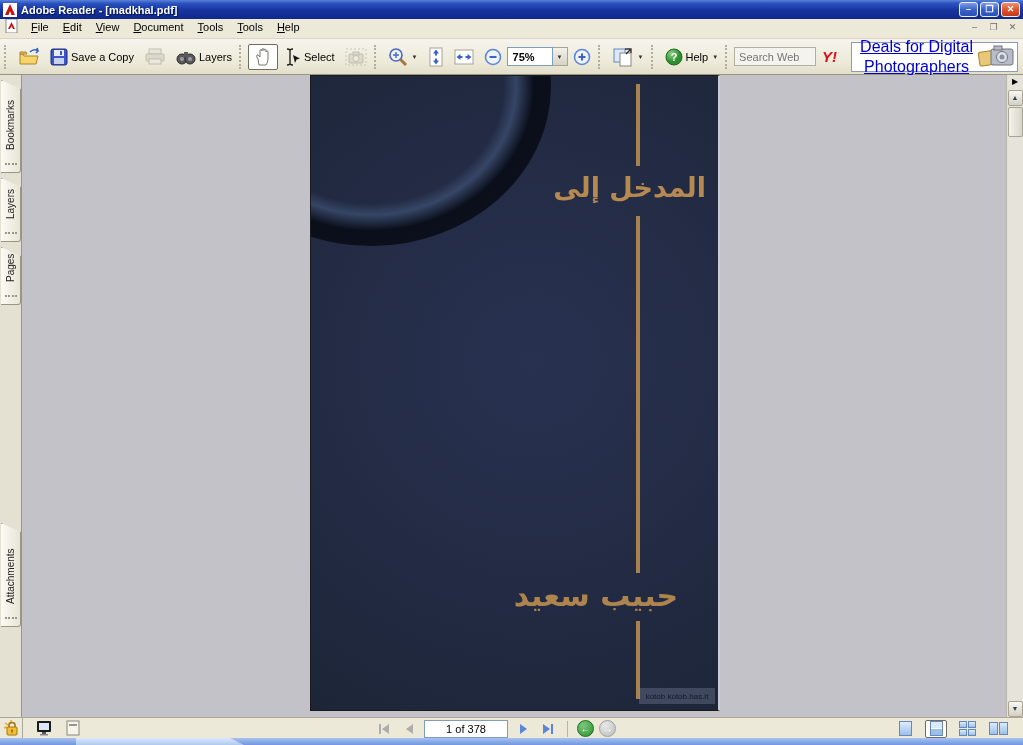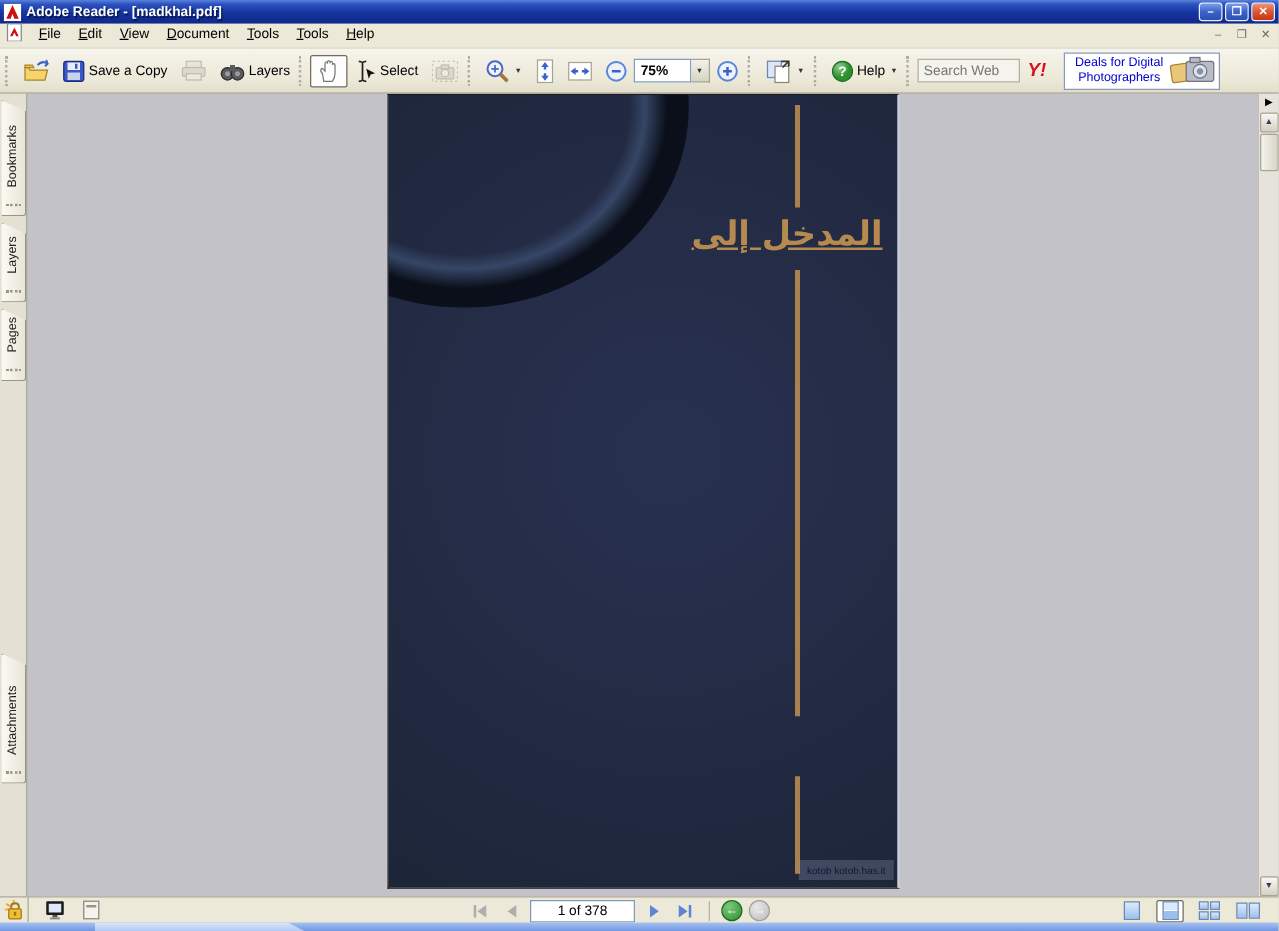--- a/index.html
+++ b/index.html
@@ -55,21 +55,21 @@
   .combo .combo-arrow { width:15px; height:19px; background:linear-gradient(180deg,#f2f1ea,#d8d4c4); border:1px solid #a8a494; border-left:none; text-align:center; font-size:6px; line-height:19px; color:#333; }
   .searchweb-input {
     width:82px; height:19px; border:1px solid #b4b0a0; background:#f4f3ee;
     font-size:11px; color:#a8a49a; padding:0 4px; font-family:"Liberation Sans",sans-serif;
   }
   .yahoo { color:#d8121a; font-weight:bold; font-style:italic; font-size:15px; margin:0 6px; }
   .deals {
     margin-left:8px; border:1px solid #8a9ab8; background:#fff; height:30px;
     display:flex; align-items:center; padding:0 2px 0 8px; gap:4px;
   }
-  .deals .deals-text { color:#0000cc; font-size:10px; text-align:center; line-height:1.2; }
+  .deals .deals-text { color:#0000cc; text-decoration:underline; font-size:16px; text-align:center; line-height:1.2; }
   .deals svg { display:block; }
 
   
   .main { position:absolute; left:0; top:75px; width:1023px; height:642px; background:#c2c2c8; display:flex; }
   .sidebar { width:22px; height:100%; background:#e4e1d2; border-right:1px solid #9a9684; position:relative; }
   .side-tab {
     position:absolute; left:1px; width:20px; background:linear-gradient(90deg,#fbfaf4,#e8e5d6);
     border:1px solid #9a9684; border-left:none; border-radius:0 0 3px 0;
     clip-path:polygon(0 0, 100% 9px, 100% 100%, 0 100%);
     display:flex; flex-direction:column; align-items:center; justify-content:flex-end; padding-bottom:4px;
@@ -89,21 +89,21 @@
     border:1px solid #1a1a1a; border-right:2px solid #c8ccd8; overflow:hidden;
   }
   .cover-shadow {
     position:absolute; left:-120px; top:-150px; width:360px; height:320px; border-radius:50%;
     background:radial-gradient(ellipse at center, transparent 52%, rgba(70,92,130,.55) 57%, rgba(8,12,22,.92) 64%, rgba(8,12,22,.85) 78%, rgba(16,20,34,.3) 90%, transparent 96%);
   }
   .vline { position:absolute; left:325px; width:4px; background:#b5894f; opacity:.92; }
   .vline.seg1 { top:8px; height:82px; }
   .vline.seg2 { top:140px; height:357px; }
   .vline.seg3 { top:545px; height:78px; }
-  .ar { direction:rtl; color:#b5894f; font-family:"DejaVu Sans", sans-serif; position:absolute;text-decoration:underline; }
+  .ar { direction:rtl; color:#b5894f; font-family:"DejaVu Sans", sans-serif; position:absolute; }
   .title-small { right:12px; top:96px; font-size:27px; font-weight:bold; }
   .title-main  { right:70px; top:162px; font-size:62px; font-weight:bold; letter-spacing:-2px; text-shadow:0 0 1px rgba(181,137,79,.6); }
   .author { right:40px; top:502px; font-size:30px; font-weight:bold; opacity:.95; }
   .watermark {
     position:absolute; right:3px; bottom:6px; width:76px; height:16px;
     background:rgba(150,160,185,.28); color:#10182e; font-size:8px;
     display:flex; align-items:center; justify-content:center; font-family:"Liberation Sans",sans-serif;
   }
 
   
@@ -395,20 +395,21 @@
     </div>
   </div>
 
   <div class="content">
     <div class="page">
       <div class="cover-shadow"></div>
       <div class="vline seg1"></div>
       <div class="vline seg2"></div>
       <div class="vline seg3"></div>
       <div class="ar title-small">المدخل إلى</div>
+      <div class="ar author">حبيب سعيد</div>
       <div class="watermark">kotob  kotob.has.it</div>
     </div>
   </div>
 
   <div class="scrollcol">
     <span class="overflow-btn">▶</span>
     <span class="scroll-btn">▲</span>
     <span class="scroll-thumb"></span>
     <span class="scroll-track"></span>
     <span class="scroll-btn">▼</span>

